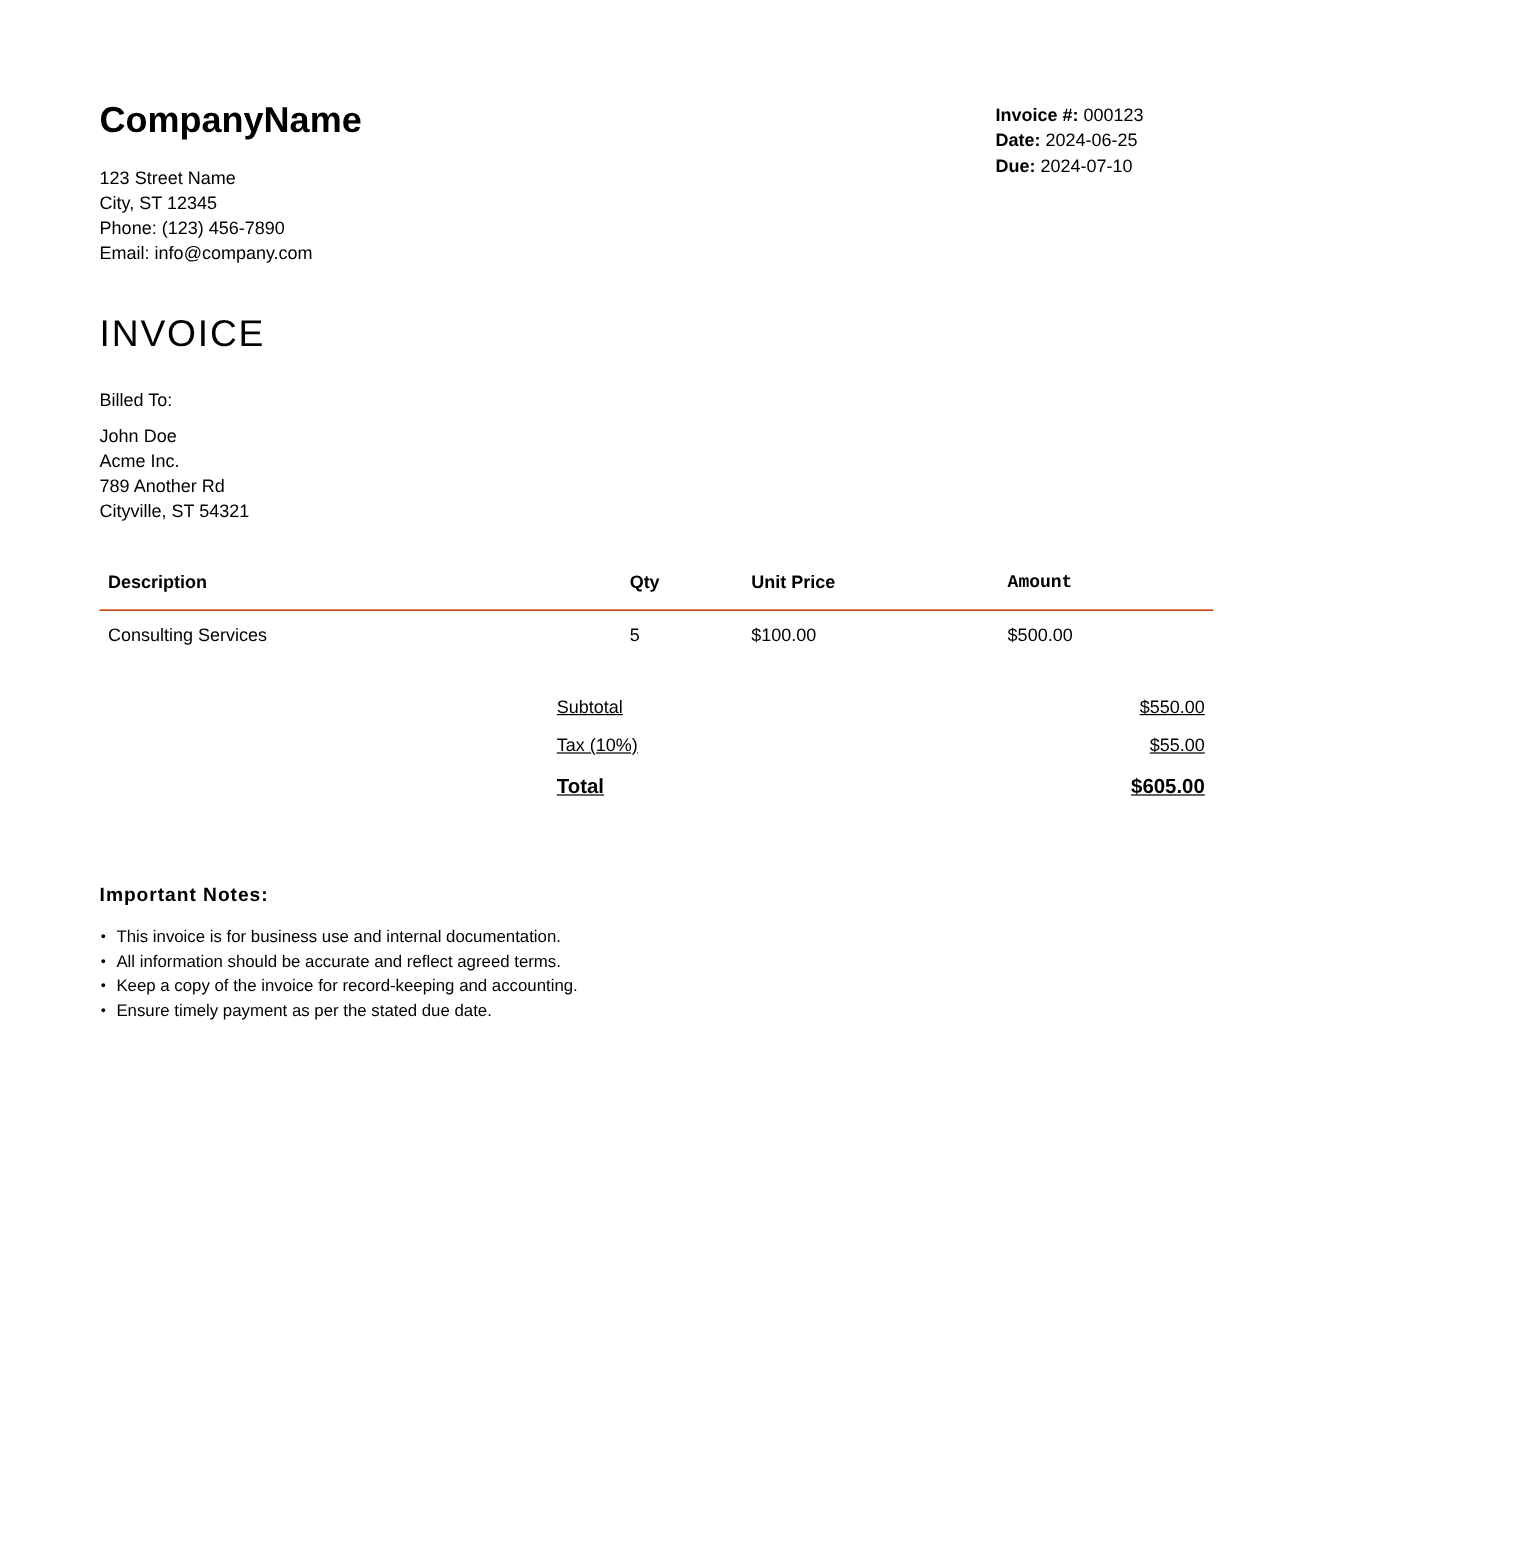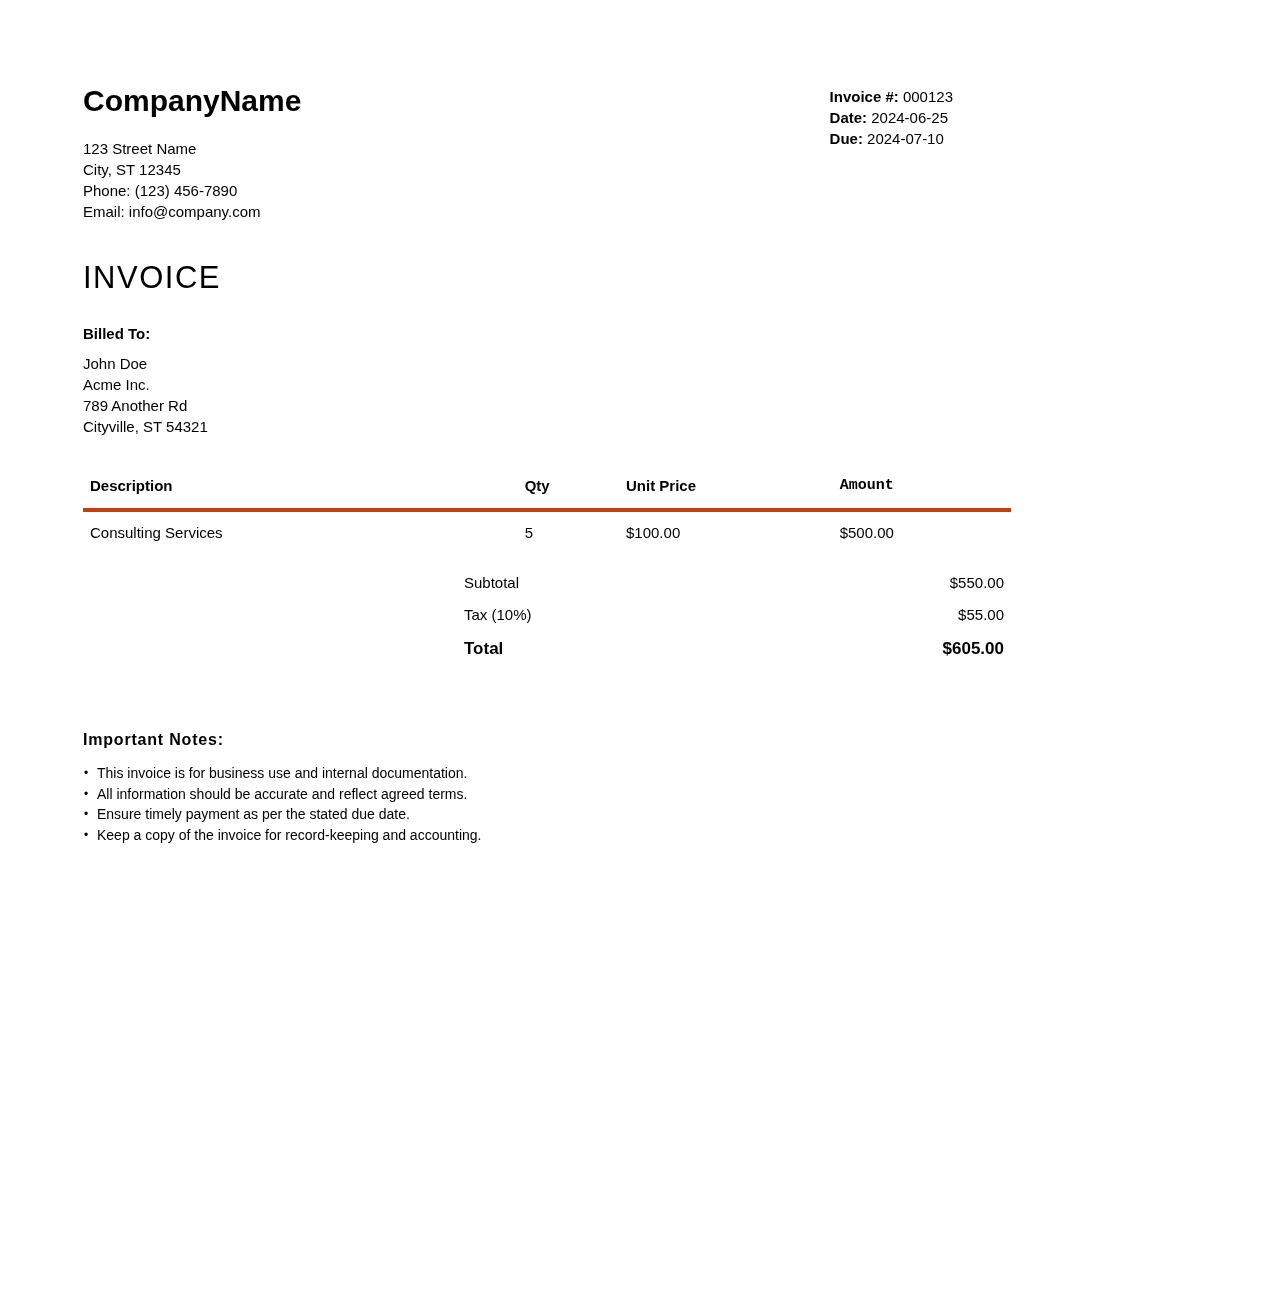--- a/index.html
+++ b/index.html
@@ -52,59 +52,60 @@
     letter-spacing: 1.5px;
     margin-top: 40px;
     line-height: 1;
   }
   
   .billed-to {
     margin-top: 32px;
   }
   .billed-to-label {
     font-size: 15px;
-    font-weight: bold;
+    font-weight: normal;
     margin-bottom: 11px;
   }
   .billed-to-lines div {
     font-size: 15px;
     line-height: 21px;
   }
   
   table.items {
     width: 100%;
     border-collapse: collapse;
     margin-top: 34px;
     table-layout: fixed;
   }
   table.items th {
     text-align: left;
     font-size: 15px;
     font-weight: bold;
     padding: 6px 0 14px 0;
-    border-bottom: 4px solid #c2410c;
+    border-bottom: 1px solid #c2410c;
   }
   table.items td {
     font-size: 15px;
     padding: 12px 0 7px 0;
     vertical-align: middle;
   }
   .col-desc   { width: 47.2%; }
   .col-qty    { width: 11.0%; }
   .col-price  { width: 23.2%; }
   .col-amount { width: 18.6%; font-family: Liberation Mono, monospace; }
   table.items th.col-desc,
   table.items td.cell-desc { padding-left: 7px; }
   
   .totals {
     width: 547px;
     margin-left: auto;
-    margin-top: 24px;
+    margin-top: 34px;
     box-sizing: border-box;
     padding-right: 7px;
+    text-decoration: underline;
   }
   .totals-row {
     display: flex;
     justify-content: space-between;
     font-size: 15px;
     line-height: 21px;
     margin-bottom: 11px;
   }
   .totals-row.total {
     font-size: 17px;
@@ -215,18 +216,18 @@
       <span>Total</span>
       <span>$605.00</span>
     </div>
   </div>
 
   <div class="notes">
     <div class="notes-heading">Important Notes:</div>
     <ul class="notes-list">
       <li>This invoice is for business use and internal documentation.</li>
       <li>All information should be accurate and reflect agreed terms.</li>
+      <li>Keep a copy of the invoice for record-keeping and accounting.</li>
       <li>Ensure timely payment as per the stated due date.</li>
-      <li>Keep a copy of the invoice for record-keeping and accounting.</li>
     </ul>
   </div>
 
 </div>
 
 </body></html>

